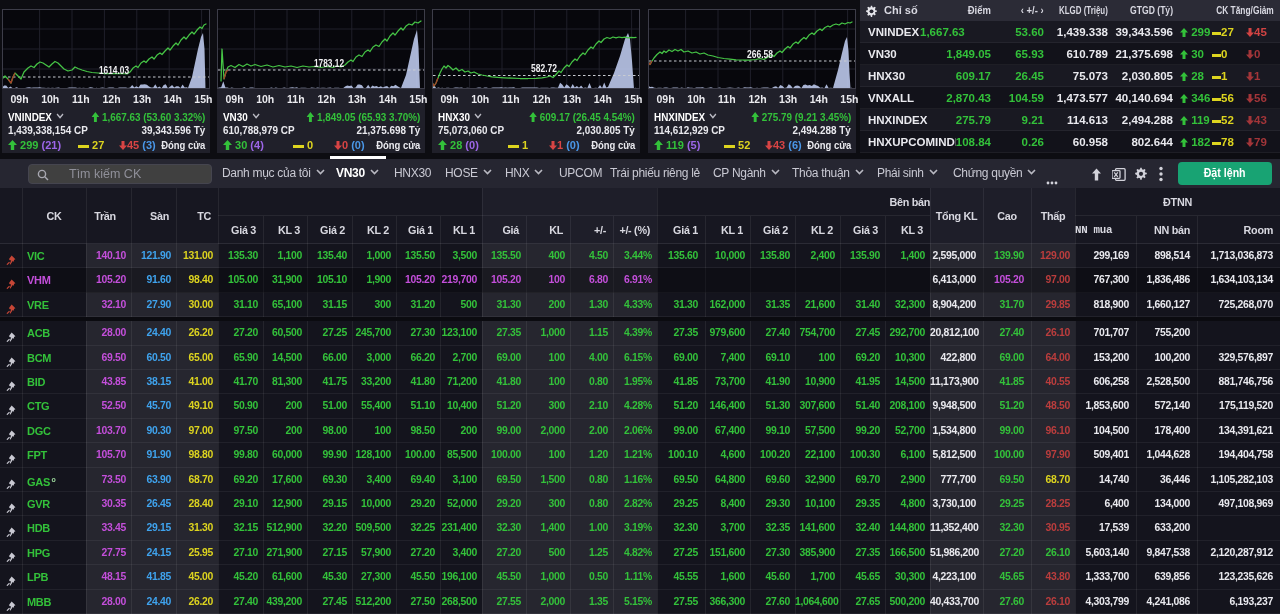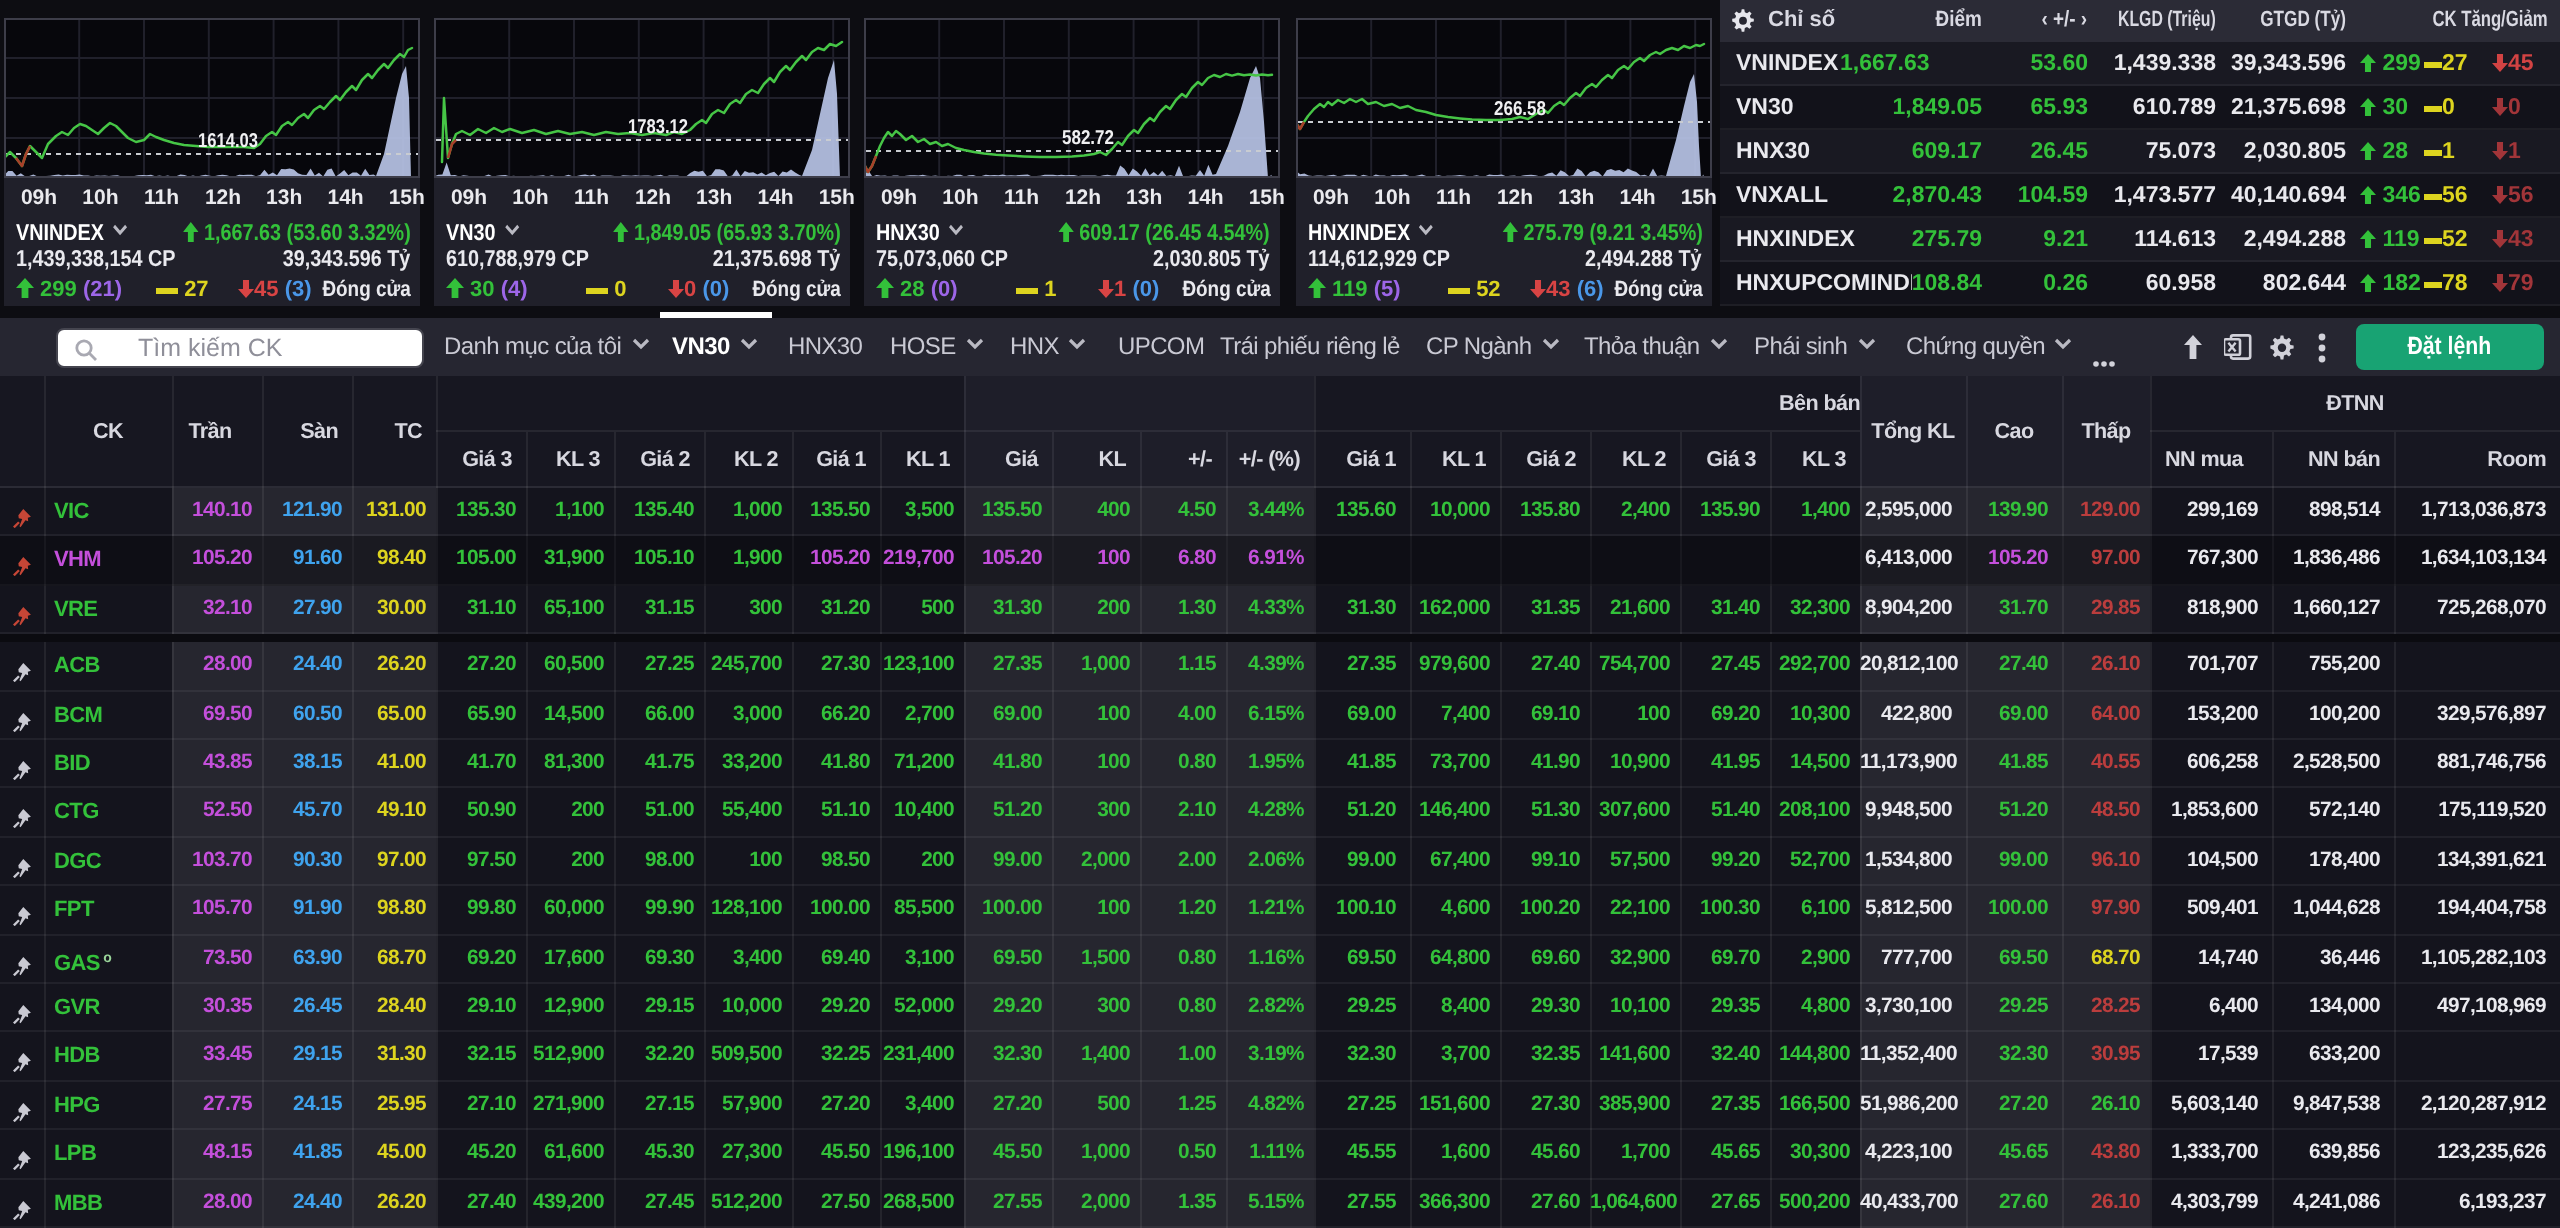--- a/index.html
+++ b/index.html
@@ -311,21 +311,21 @@
       <span class="g" style="left:320px"><svg width="8" height="9" viewBox="0 0 9 10" style="vertical-align:-1px">
           <path d="M4.5 0 L9 5 H6.2 V10 H2.8 V5 H0 Z" fill="#33c13a"></path>
         </svg> 182</span>
       <span class="y" style="left:352px"><span style="display:inline-block;width:9px;height:3px;background:#ddd41f;vertical-align:1px"></span>78</span>
       <span style="left:386px;color:#a23539"><svg width="8" height="9" viewBox="0 0 9 10" style="vertical-align:-1px">
           <path d="M4.5 10 L0 5 H2.8 V0 H6.2 V5 H9 Z" fill="#a23539"></path>
         </svg>79</span>
     </div>
   </div>
 <div class="nav">
-    <div class="abs" style="left:28px;top:5px;width:184px;height:20px;background:#ffffff;border:1px solid #45454f;border-radius:4px;line-height:18px">
+    <div class="abs" style="left:28px;top:5px;width:184px;height:20px;background:#404040;border:1px solid #45454f;border-radius:4px;line-height:18px">
       <svg width="12" height="12" viewBox="0 0 12 12" style="position:absolute;left:8px;top:3.5px">
         <circle cx="5" cy="5" r="3.6" fill="none" stroke="#a9a9b2" stroke-width="1.4"></circle>
         <line x1="7.8" y1="7.8" x2="11" y2="11" stroke="#a9a9b2" stroke-width="1.4"></line>
       </svg>
       <span style="position:absolute;left:40px;font-size:12.5px;color:#8f8f99">Tìm kiếm CK</span>
     </div>
     <span class="it" style="left:222px;">Danh mục của tôi<svg width="9" height="6" viewBox="0 0 9 6" style="vertical-align:2px;margin-left:5px">
         <polyline points="1,1 4.5,4.5 8,1" fill="none" stroke="#b9b9c2" stroke-width="1.6"></polyline>
       </svg></span>
     <span class="it" style="left:336px;color:#fff;font-weight:bold">VN30<svg width="9" height="6" viewBox="0 0 9 6" style="vertical-align:2px;margin-left:5px">
@@ -434,21 +434,21 @@
     <span class="hcell" style="left:482px;width:37px;top:28px;height:28px;line-height:28px;text-align:right;font-size:10.8px;color:#d8d8e0;">Giá</span>
     <span class="hcell" style="left:526px;width:37px;top:28px;height:28px;line-height:28px;text-align:right;font-size:10.8px;color:#d8d8e0;">KL</span>
     <span class="hcell" style="left:570px;width:36px;top:28px;height:28px;line-height:28px;text-align:right;font-size:10.8px;color:#d8d8e0;">+/-</span>
     <span class="hcell" style="left:613px;width:37px;top:28px;height:28px;line-height:28px;text-align:right;font-size:10.8px;color:#d8d8e0;">+/- (%)</span>
     <span class="hcell" style="left:657px;width:41px;top:28px;height:28px;line-height:28px;text-align:right;font-size:10.8px;color:#d8d8e0;">Giá 1</span>
     <span class="hcell" style="left:705px;width:38px;top:28px;height:28px;line-height:28px;text-align:right;font-size:10.8px;color:#d8d8e0;">KL 1</span>
     <span class="hcell" style="left:750px;width:38px;top:28px;height:28px;line-height:28px;text-align:right;font-size:10.8px;color:#d8d8e0;">Giá 2</span>
     <span class="hcell" style="left:795px;width:38px;top:28px;height:28px;line-height:28px;text-align:right;font-size:10.8px;color:#d8d8e0;">KL 2</span>
     <span class="hcell" style="left:840px;width:38px;top:28px;height:28px;line-height:28px;text-align:right;font-size:10.8px;color:#d8d8e0;">Giá 3</span>
     <span class="hcell" style="left:885px;width:38px;top:28px;height:28px;line-height:28px;text-align:right;font-size:10.8px;color:#d8d8e0;">KL 3</span>
-    <span class="hcell" style="left:1075px;width:54px;top:28px;height:28px;line-height:28px;text-align:center;font-size:10.8px;color:#d8d8e0;">NN mua</span>
+    <span class="hcell" style="left:1075px;width:54px;top:28px;height:28px;line-height:28px;text-align:left;font-size:10.8px;color:#d8d8e0;font-family:Liberation Mono, monospace;">NN mua</span>
     <span class="hcell" style="left:1136px;width:54px;top:28px;height:28px;line-height:28px;text-align:right;font-size:10.8px;color:#d8d8e0;">NN bán</span>
     <span class="hcell" style="left:1197px;width:76px;top:28px;height:28px;line-height:28px;text-align:right;font-size:10.8px;color:#d8d8e0;">Room</span>
     <div class="abs" style="left:0;top:55px;width:1280px;height:1px;background:rgba(255,255,255,.09)"></div>
     <div class="row" style="top:56.0px;height:24.4px;line-height:24.4px">
       <span class="c0" style="text-align:center;width:22px;padding-top:6px"><svg width="10" height="10" viewBox="0 0 11 11">
           <path d="M6.2 0.6 L10.4 4.8 L8.7 5.4 L8.9 7.3 L7.4 6.7 L4.7 10.6 L4.1 10 L5.6 6 L3.7 5.6 L3.5 4 Z" fill="#c64636"></path>
           <rect x="0.4" y="8.6" width="4" height="1.3" transform="rotate(-45 2.4 9.2)" fill="#c64636"></rect>
         </svg></span>
       <span class="c1" style="text-align:left;left:27px;color:#33c13a;font-size:11px">VIC</span>
       <span class="c2 p">140.10</span>

